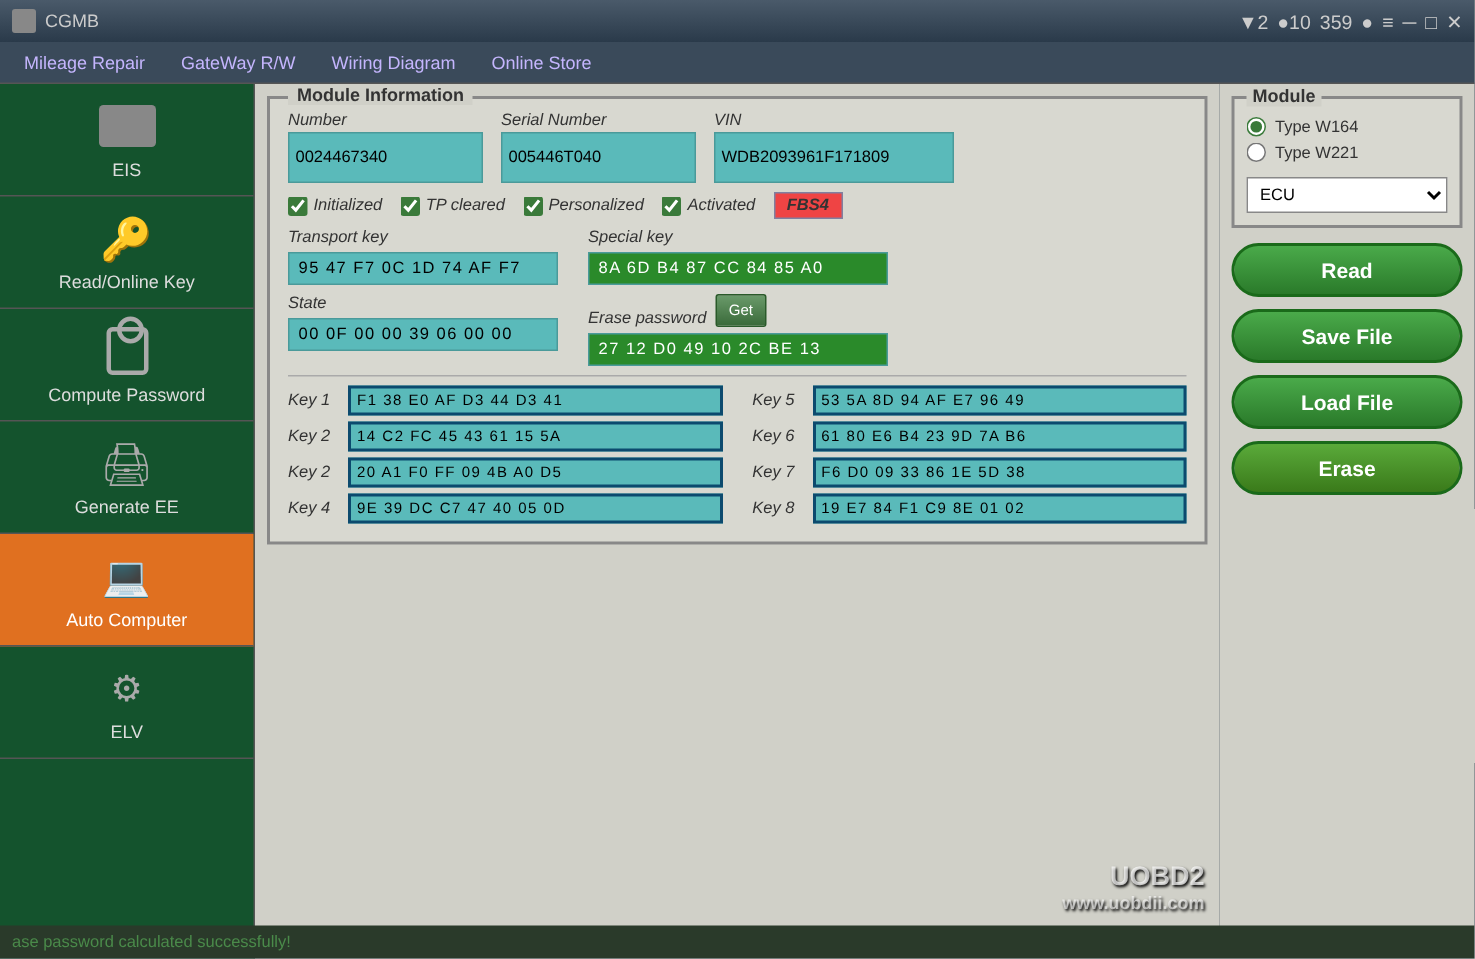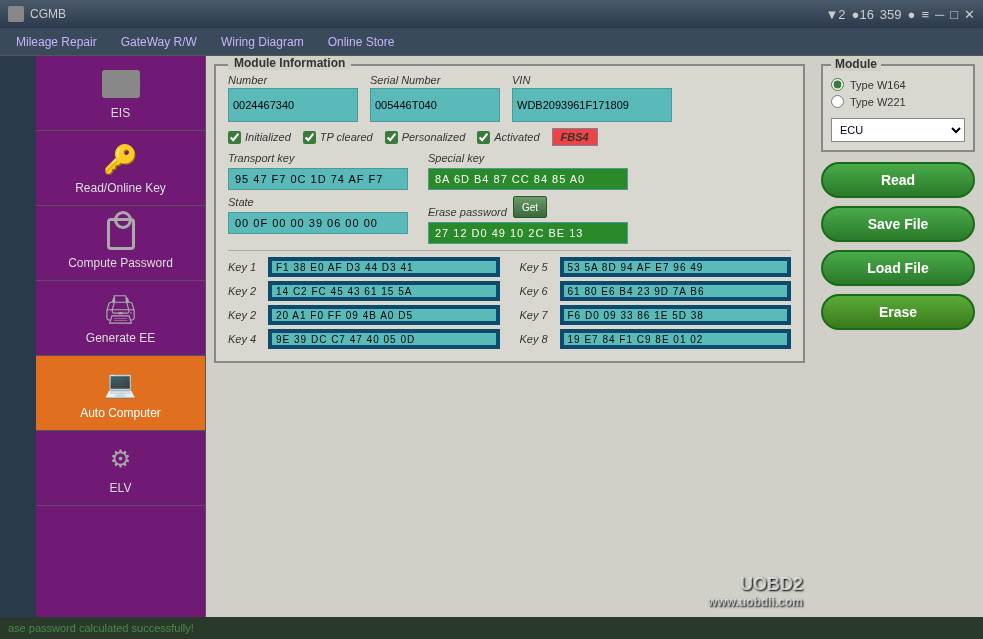--- a/index.html
+++ b/index.html
@@ -60,26 +60,25 @@
 
     
     .main-layout {
       display: flex;
       height: calc(639px - 56px);
     }
 
     
     .sidebar {
       width: 170px;
-      background: #701a75;
+      background: #14532d;
       display: flex;
       flex-direction: column;
       border-right: 1px solid #555;
       flex-shrink: 0;
-      margin-left: 36px;
     }
     .sidebar-item {
       display: flex;
       flex-direction: column;
       align-items: center;
       padding: 10px 8px;
       border-bottom: 1px solid #555;
       cursor: pointer;
       color: #ddd;
       font-size: 12px;
@@ -274,21 +273,21 @@
     }
     .key-num-label {
       font-size: 11px;
       color: #333;
       font-style: italic;
       width: 34px;
       flex-shrink: 0;
     }
     .key-data {
       background: #5ababa;
-      border: 4px solid #0c4a6e;
+      border: 2px solid #0c4a6e;
       color: #000;
       font-size: 10px;
       padding: 2px 4px;
       height: 20px;
       flex: 1;
       letter-spacing: 1px;
       display: flex;
       align-items: center;
     }
 
@@ -378,21 +377,21 @@
     }
   </style>
 </head>
 <body>
 
 <div class="title-bar">
   <div class="title-bar-icon"></div>
   <span>CGMB</span>
   <div class="title-bar-controls">
     <span>▼2</span>
-    <span>●16</span>
+    <span>●10</span>
     <span>359</span>
     <span>●</span>
     <span>≡</span>
     <span>─</span>
     <span>□</span>
     <span>✕</span>
   </div>
 </div>
 
 <div class="menu-bar">

